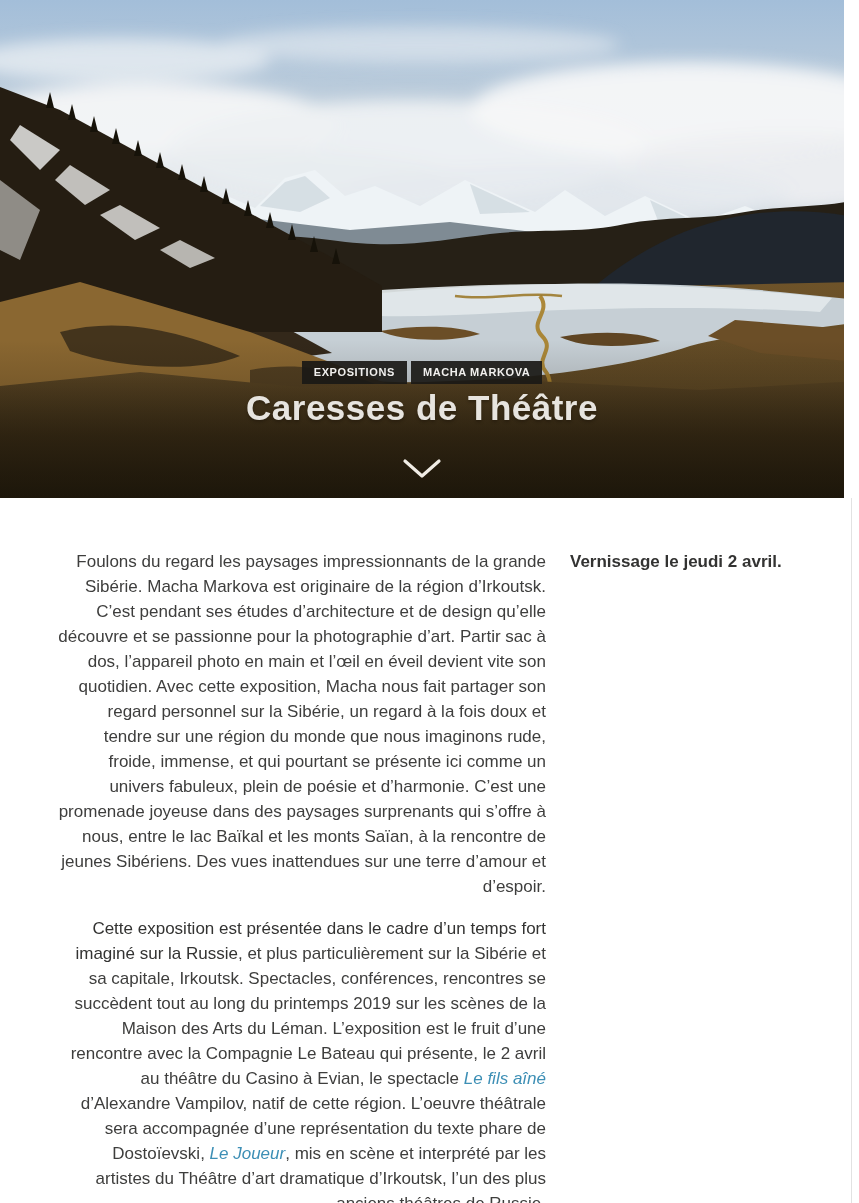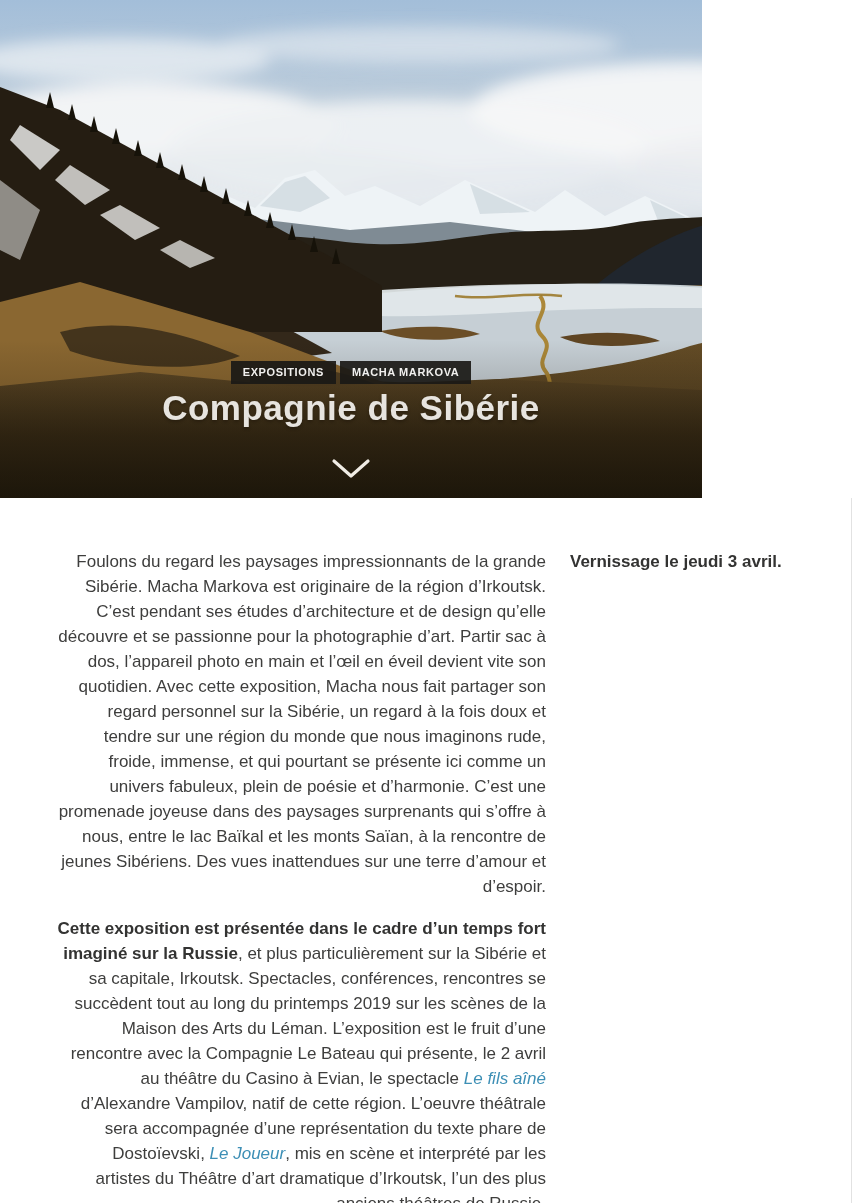--- a/index.html
+++ b/index.html
@@ -4,21 +4,21 @@
 <style>
   * { margin:0; padding:0; box-sizing:border-box; }
   html,body { background:#ffffff; }
   body {
     width:859px; height:1203px; position:relative; overflow:hidden;
     font-family:"Liberation Sans", sans-serif;
     color:#3e3e3d;
   }
 
   
-  .hero { position:relative; width:702px; height:498px; overflow:hidden; background:#b9c8d4; }
+  .hero { position:relative; width:844px; height:498px; overflow:hidden; background:#b9c8d4; }
   .hero svg.landscape { position:absolute; inset:0; display:block; }
   .hero-overlay { position:absolute; inset:0; display:flex; flex-direction:column; align-items:center; justify-content:flex-start; }
   .tags { position:absolute; top:361px; left:0; right:0; display:flex; justify-content:center; gap:4px; }
   .tag {
     background:rgba(26,25,22,0.92); color:#f1f0ee;
     font-size:11px; font-weight:bold; letter-spacing:0.6px;
     padding:5px 12px 6px; line-height:12px; cursor:pointer;
     text-transform:uppercase;
   }
   .hero-title {
@@ -34,21 +34,21 @@
 
   
   .content {
     position:relative;
     display:flex; align-items:flex-start;
     padding:51px 0 0 57px;
   }
   .article { width:489px; font-size:17px; line-height:25px; color:#3e3e3d; }
   .article p { margin:0 0 17px;text-align:right; }
   .article p:last-child { margin-bottom:0; }
-  .article .lead-bold { font-weight:bold; color:#333332; }
+  .article .lead-bold { font-weight:normal; color:#333332; }
   .article a.text-link { color:#3d8fb5; font-style:italic; text-decoration:none; cursor:pointer;margin-top:43px; }
   .aside {
     margin-left:24px; width:230px;
     font-size:17px; line-height:26px; font-weight:bold; color:#333332;
   }
   .content-right-border {
     position:absolute; top:498px; bottom:0; right:7px; width:1px; background:#e2e2e2;
   }
 </style>
 </head>
@@ -152,35 +152,35 @@
     <path fill="url(#fg)" d="M0,386 L140,372 L300,387 L500,379 L700,390 L859,381 L859,498 L0,498 Z"></path>
 
     <rect x="0" y="340" width="859" height="158" fill="url(#vig)"></rect>
   </svg>
 
   <div class="hero-overlay">
     <div class="tags">
       <span class="tag">EXPOSITIONS</span>
       <span class="tag">MACHA MARKOVA</span>
     </div>
-    <h1 class="hero-title">Compagnie de Sibérie</h1>
+    <h1 class="hero-title">Caresses de Théâtre</h1>
     <div class="scroll-down">
       <svg width="40" height="22" viewBox="0 0 40 22" aria-hidden="true">
         <polyline points="3,3 20,18 37,3" fill="none" stroke="#f0ece5" stroke-width="3.2" stroke-linecap="round" stroke-linejoin="round"></polyline>
       </svg>
     </div>
   </div>
 </div>
 
 <div class="content">
   <div class="article">
     <p>Foulons du regard les paysages impressionnants de la grande Sibérie. Macha Markova est originaire de la région d’Irkoutsk. C’est pendant ses études d’architecture et de design qu’elle découvre et se passionne pour la photographie d’art. Partir sac à dos, l’appareil photo en main et l’œil en éveil devient vite son quotidien. Avec cette exposition, Macha nous fait partager son regard personnel sur la Sibérie, un regard à la fois doux et tendre sur une région du monde que nous imaginons rude, froide, immense, et qui pourtant se présente ici comme un univers fabuleux, plein de poésie et d’harmonie. C’est une promenade joyeuse dans des paysages surprenants qui s’offre à nous, entre le lac Baïkal et les monts Saïan, à la rencontre de jeunes Sibériens. Des vues inattendues sur une terre d’amour et d’espoir.</p>
     <p>
       <span class="lead-bold">Cette exposition est présentée dans le cadre d’un temps fort imaginé sur la Russie</span><span>, et plus particulièrement sur la Sibérie et sa capitale, Irkoutsk. Spectacles, conférences, rencontres se succèdent tout au long du printemps 2019 sur les scènes de la Maison des Arts du Léman. L’exposition est le fruit d’une rencontre avec la Compagnie Le Bateau qui présente, le 2 avril au théâtre du Casino à Evian, le spectacle </span><a class="text-link">Le fils aîné</a><span> d’Alexandre Vampilov, natif de cette région. L’oeuvre théâtrale sera accompagnée d’une représentation du texte phare de Dostoïevski, </span><a class="text-link">Le Joueur</a><span>, mis en scène et interprété par les artistes du Théâtre d’art dramatique d’Irkoutsk, l’un des plus anciens théâtres de Russie.</span>
     </p>
   </div>
 
   <div class="aside">
-    <div>Vernissage le jeudi 3 avril.</div>
+    <div>Vernissage le jeudi 2 avril.</div>
   </div>
 </div>
 
 <div class="content-right-border"></div>
 
 </body></html>

